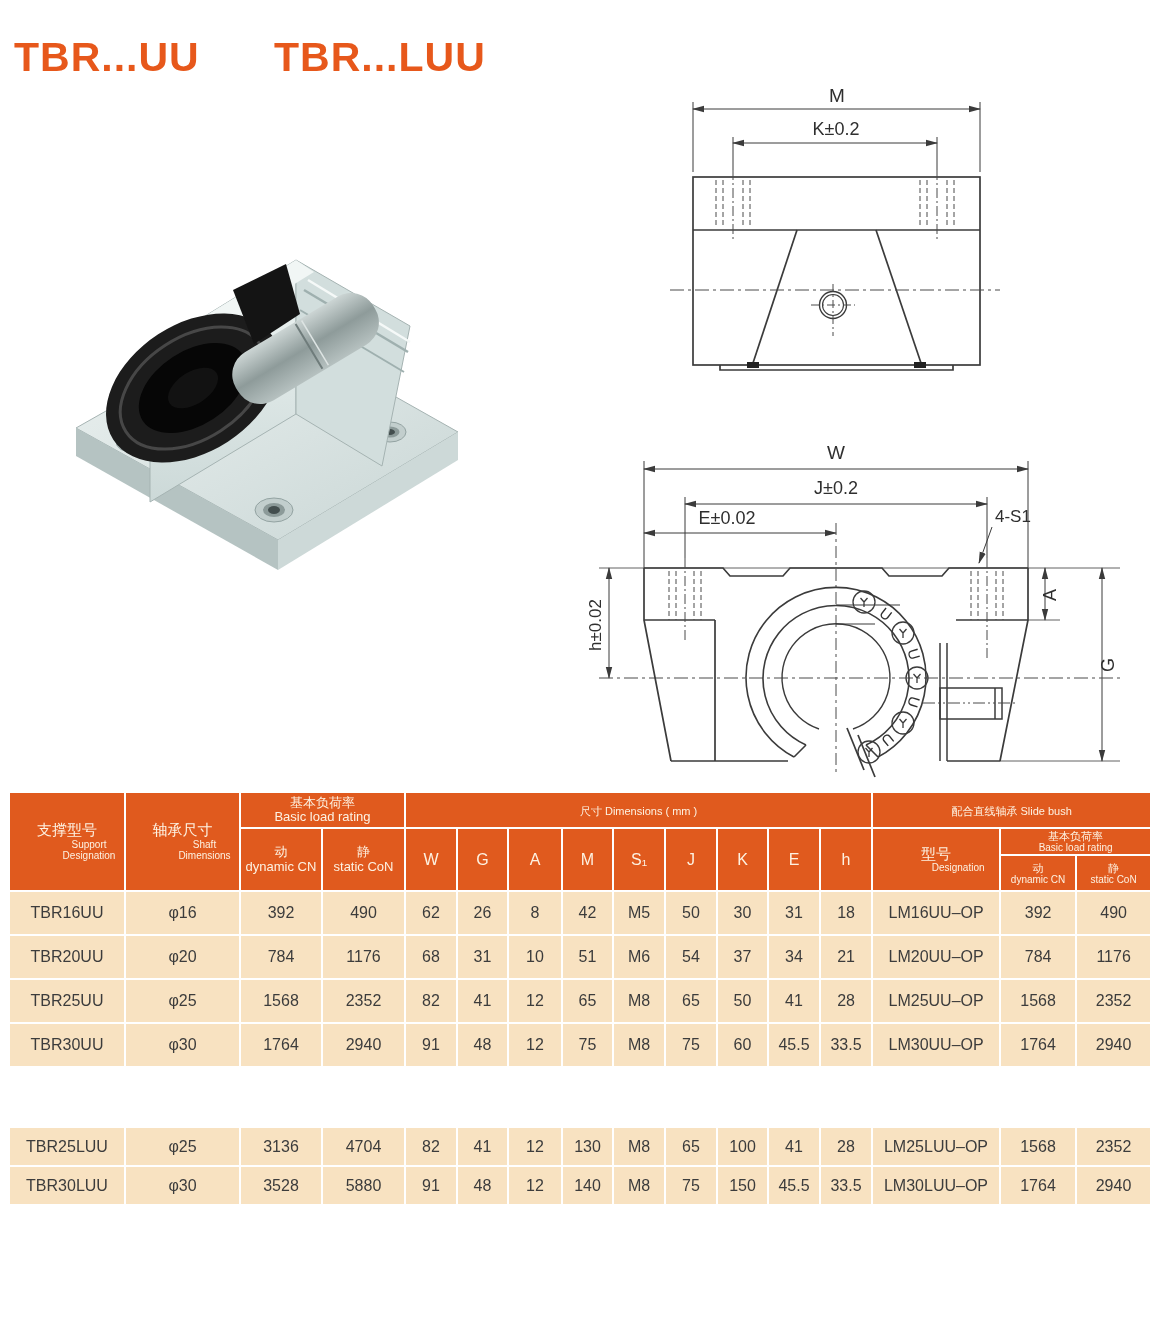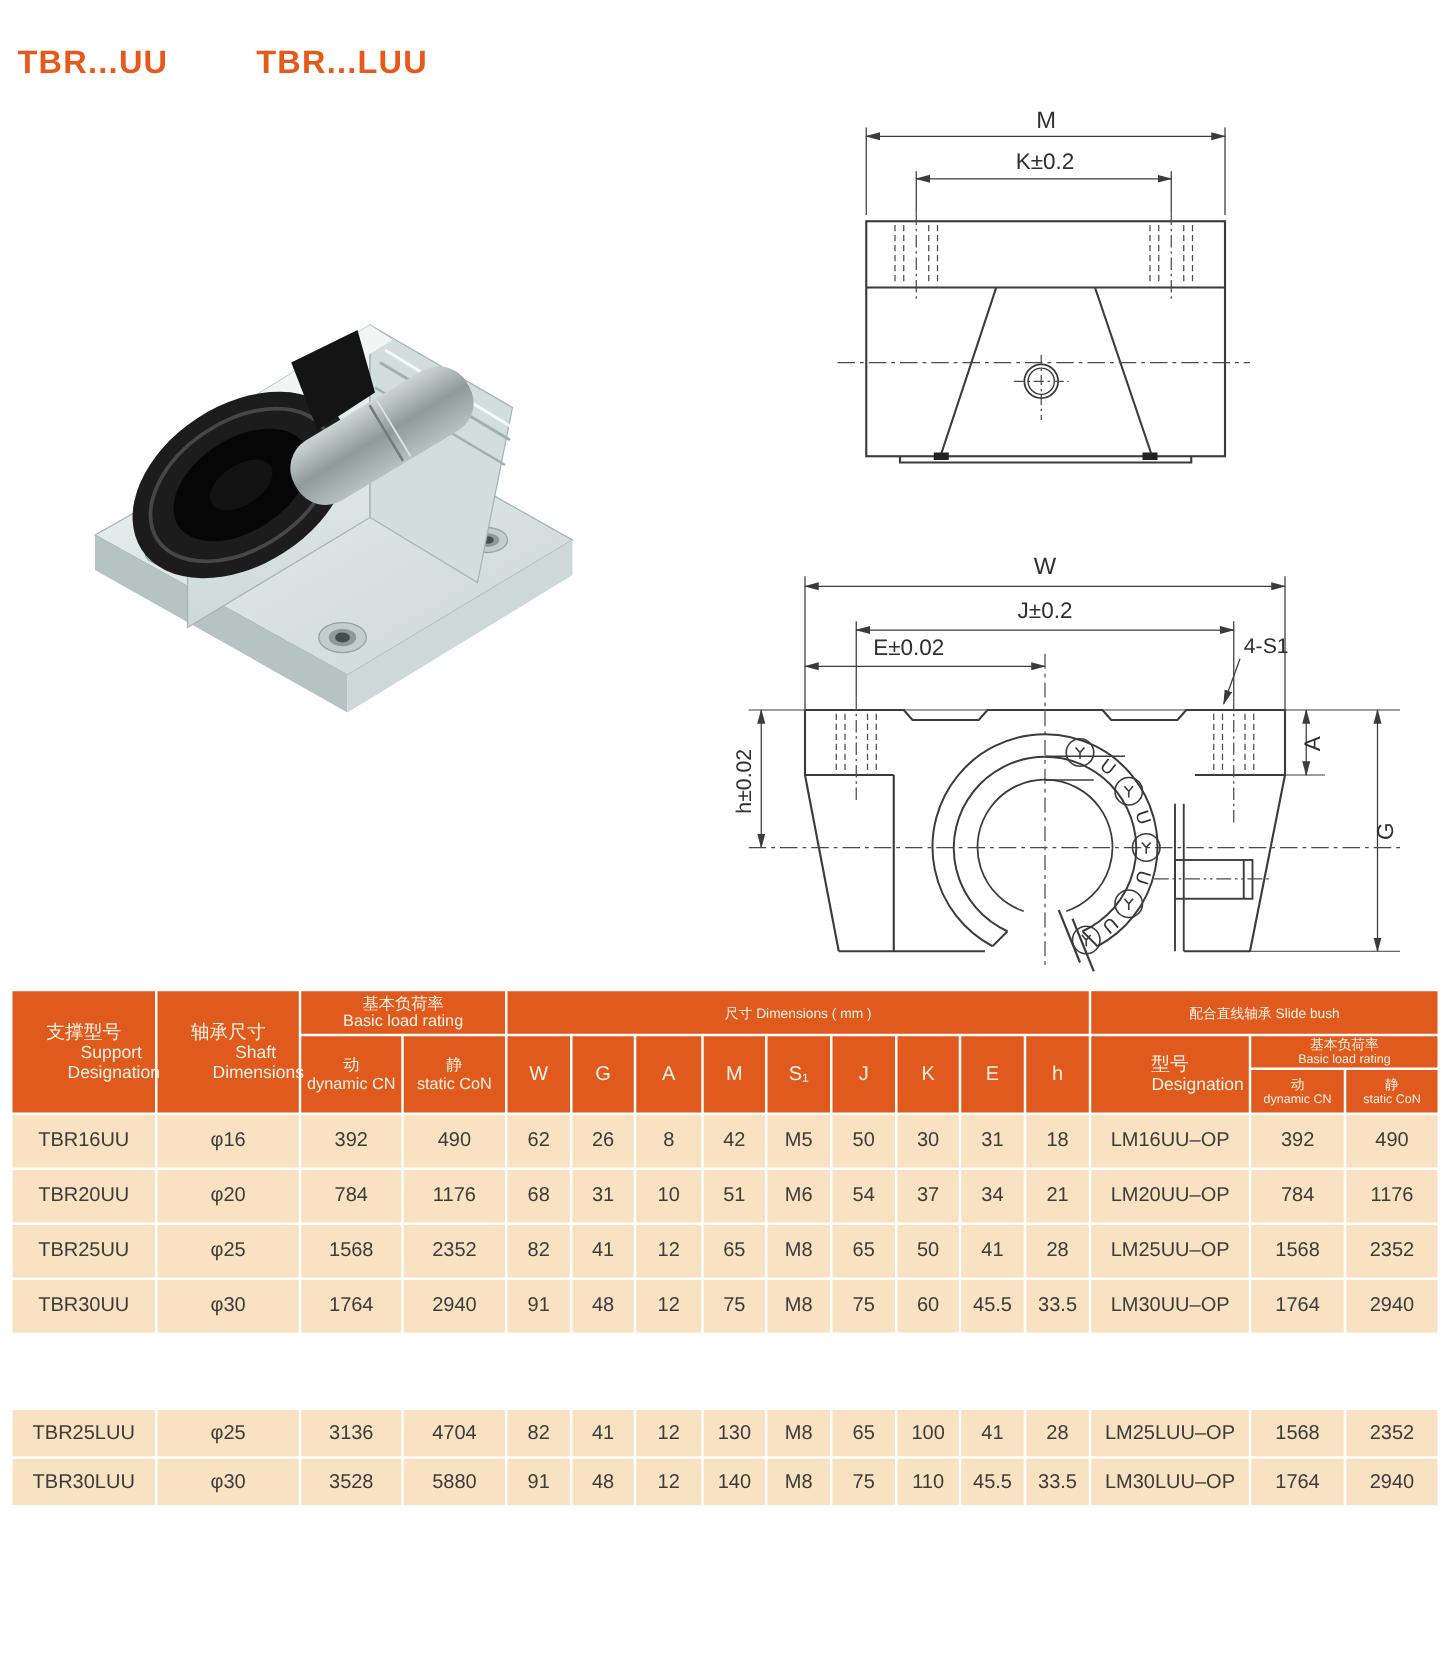--- a/index.html
+++ b/index.html
@@ -5,38 +5,38 @@
   :root{
     --title-orange:#e7581b;
     --header-orange:#e05a1e;
     --cell-bg:#f8e2c1;
     --cell-text:#3c3c3c;
     --line:#3b3b3b;
   }
   html,body{margin:0;padding:0;background:#fff;}
   .page{position:relative;width:1160px;height:1326px;background:#fff;overflow:hidden;
         font-family:"Liberation Sans",sans-serif;}
-  .title{position:absolute;left:14px;top:34px;font-size:26px;font-weight:bold;
+  .title{position:absolute;left:14px;top:34px;font-size:41px;font-weight:bold;
          color:var(--title-orange);letter-spacing:1px;white-space:nowrap;}
   .title .t2{margin-left:62px;}
   .photo{position:absolute;left:58px;top:192px;}
   .draw-top{position:absolute;left:640px;top:72px;}
   .draw-front{position:absolute;left:575px;top:425px;}
 
   table.spec{position:absolute;left:8px;width:1144px;border-collapse:separate;
              border-spacing:2px;table-layout:fixed;}
   #t1{top:791px;} #t2{top:1126px;}
   .spec th{background:var(--header-orange);color:#fdf2e2;font-weight:normal;
            padding:1px 0;line-height:1.1;vertical-align:middle;text-align:center;}
   .spec td{background:var(--cell-bg);color:var(--cell-text);text-align:center;
            font-size:16px;vertical-align:middle;overflow:hidden;}
   #t1 td{height:40px;} #t2 td{height:35px;}
   .hr1 th{height:32px;} .hr2 th.small-band{height:18px;} .hr3 th{height:32px;}
   .h-cn{display:block;font-size:15px;}
-  .h-en{display:block;font-size:14px;padding-left:44px;}
+  .h-en{display:block;font-size:10px;padding-left:44px;}
   .h-cn-s{display:block;font-size:13px;} .h-en-s{display:block;font-size:13px;}
   .h-dim{font-size:16px;}
   .h-one{font-size:11px;}
   .h-tiny-cn{display:block;font-size:11px;} .h-tiny-en{display:block;font-size:10px;}
   svg text{fill:#2f2f2f;font-family:"Liberation Sans",sans-serif;}
 </style>
 </head>
 <body>
 
 <div class="page">
@@ -450,21 +450,21 @@
           <td>TBR30LUU</td>
           <td>φ30</td>
           <td>3528</td>
           <td>5880</td>
           <td>91</td>
           <td>48</td>
           <td>12</td>
           <td>140</td>
           <td>M8</td>
           <td>75</td>
-          <td>110</td>
+          <td>150</td>
           <td>45.5</td>
           <td>33.5</td>
           <td>LM30LUU–OP</td>
           <td>1764</td>
           <td>2940</td>
         </tr>
       </tbody>
   </table>
 
 </div>

